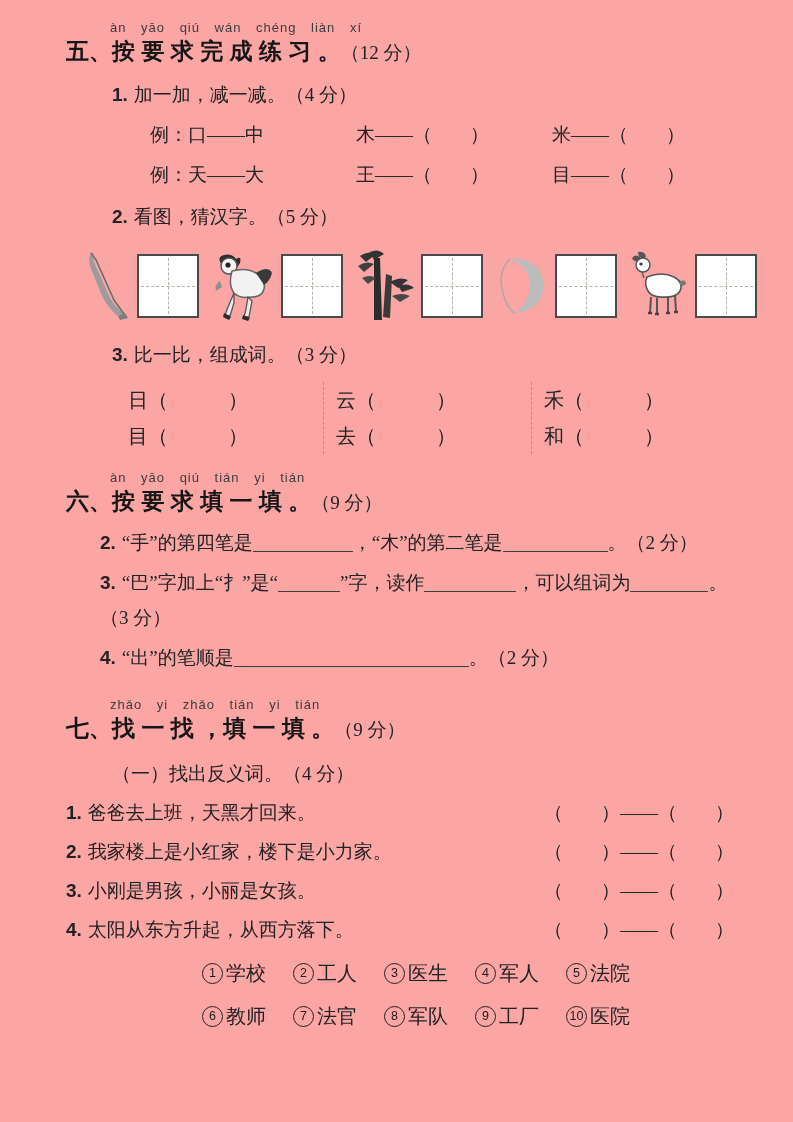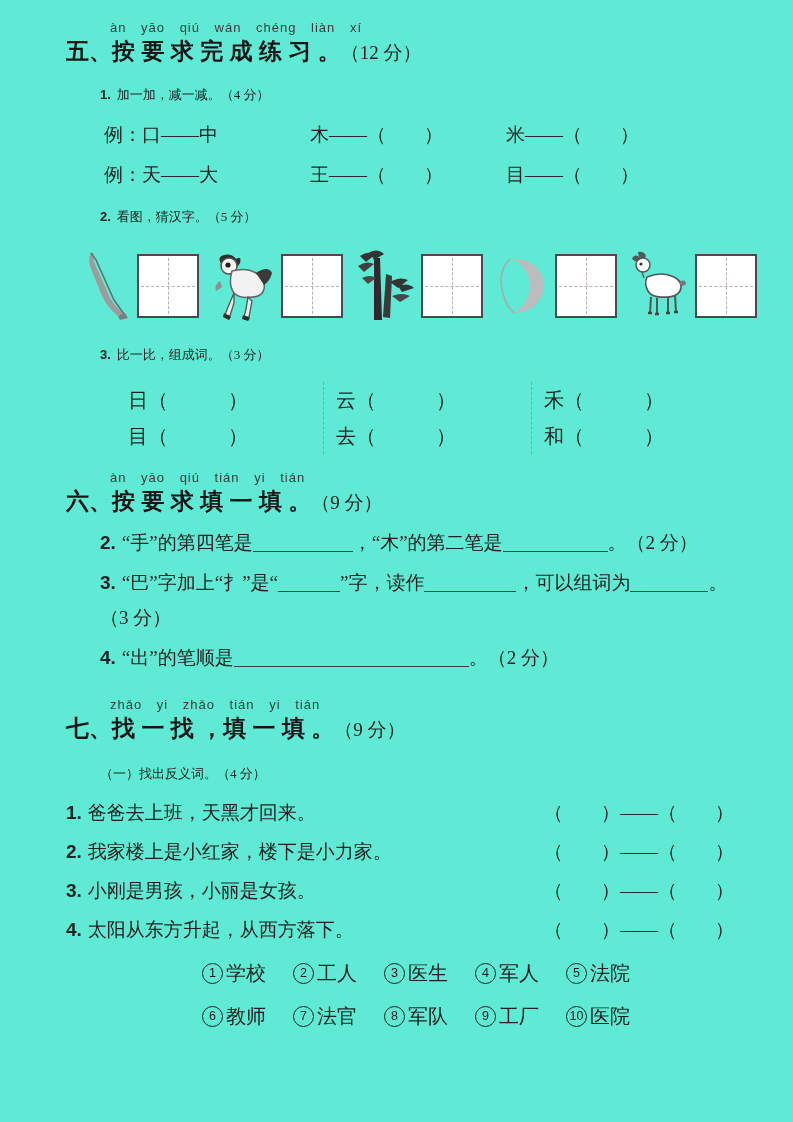--- a/index.html
+++ b/index.html
@@ -1,35 +1,35 @@
 <!DOCTYPE html>
 <html><head>
 <meta charset="utf-8">
 <style>
   * { margin:0; padding:0; box-sizing:border-box; }
   html,body { background:#e8e8e8; }
   .page {
     position:relative; width:793px; height:1122px; margin:0 auto;
-    background:#5eead4; color:#222; overflow:hidden;
+    background:#fca5a5; color:#222; overflow:hidden;
     font-family:"Liberation Serif","DejaVu Serif",serif;
     padding:20px 40px 0 66px;
   }
   .pinyin {
     font-family:"Liberation Sans","DejaVu Sans",sans-serif;
     font-size:13px; color:#3c3c3c; letter-spacing:1px; word-spacing:10px;
     margin-left:44px; line-height:16px;
   }
   .sec-title {
     font-family:"Liberation Sans","DejaVu Sans",sans-serif;
     font-weight:bold; font-size:23px; color:#151515; line-height:30px;
   }
   .sec-title .score { font-family:"Liberation Serif",serif; font-weight:normal; font-size:19px; color:#222; }
-  .qline { font-size:13px; margin-left:34px; margin-top:12px; line-height:30px; }
+  .qline { font-size:19px; margin-left:46px; margin-top:12px; line-height:30px; }
   .qno { font-family:"Liberation Sans","DejaVu Sans",sans-serif; font-weight:bold; font-style:normal; margin-right:6px; }
-  .ex-row { display:flex; margin-left:38px; margin-top:10px; font-size:19px; line-height:30px; }
+  .ex-row { display:flex; margin-left:84px; margin-top:10px; font-size:19px; line-height:30px; }
   .ex-row .c1 { width:206px; }
   .ex-row .c2 { width:196px; }
   .pic-row { display:flex; align-items:center; margin-left:18px; margin-top:16px; gap:13px; }
   .pic-pair { display:flex; align-items:center; gap:7px; }
   .wbox {
     width:62px; height:64px; border:2px solid #4a4a4a; background:#fff; position:relative;
   }
   .wbox::before { content:""; position:absolute; left:2px; right:2px; top:50%; border-top:1px dashed #b9b0a6; }
   .wbox::after  { content:""; position:absolute; top:2px; bottom:2px; left:50%; border-left:1px dashed #b9b0a6; }
   .cmp-table { display:flex; margin-left:50px; margin-top:12px; font-size:20px; }

